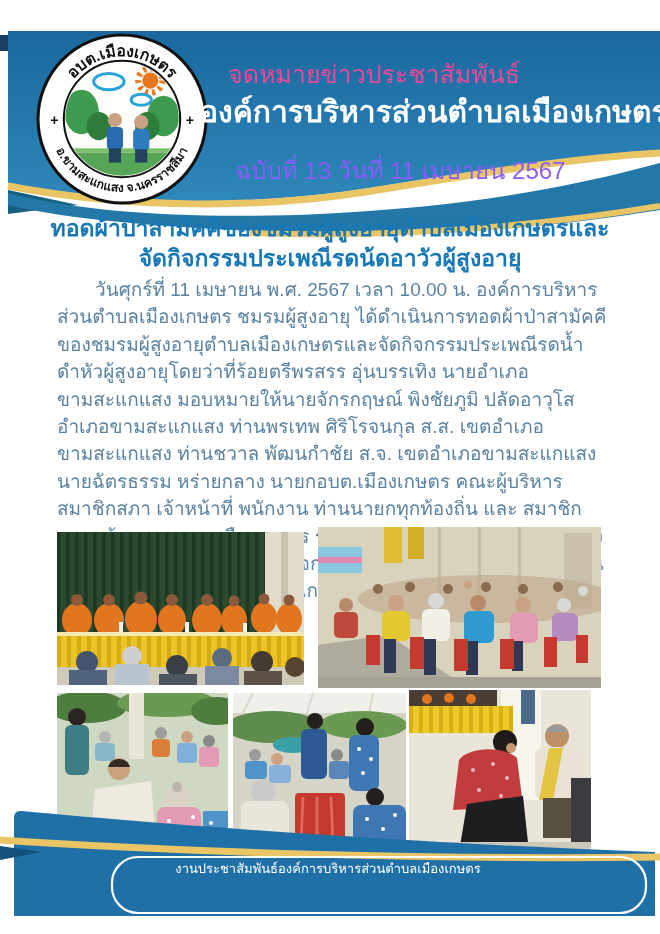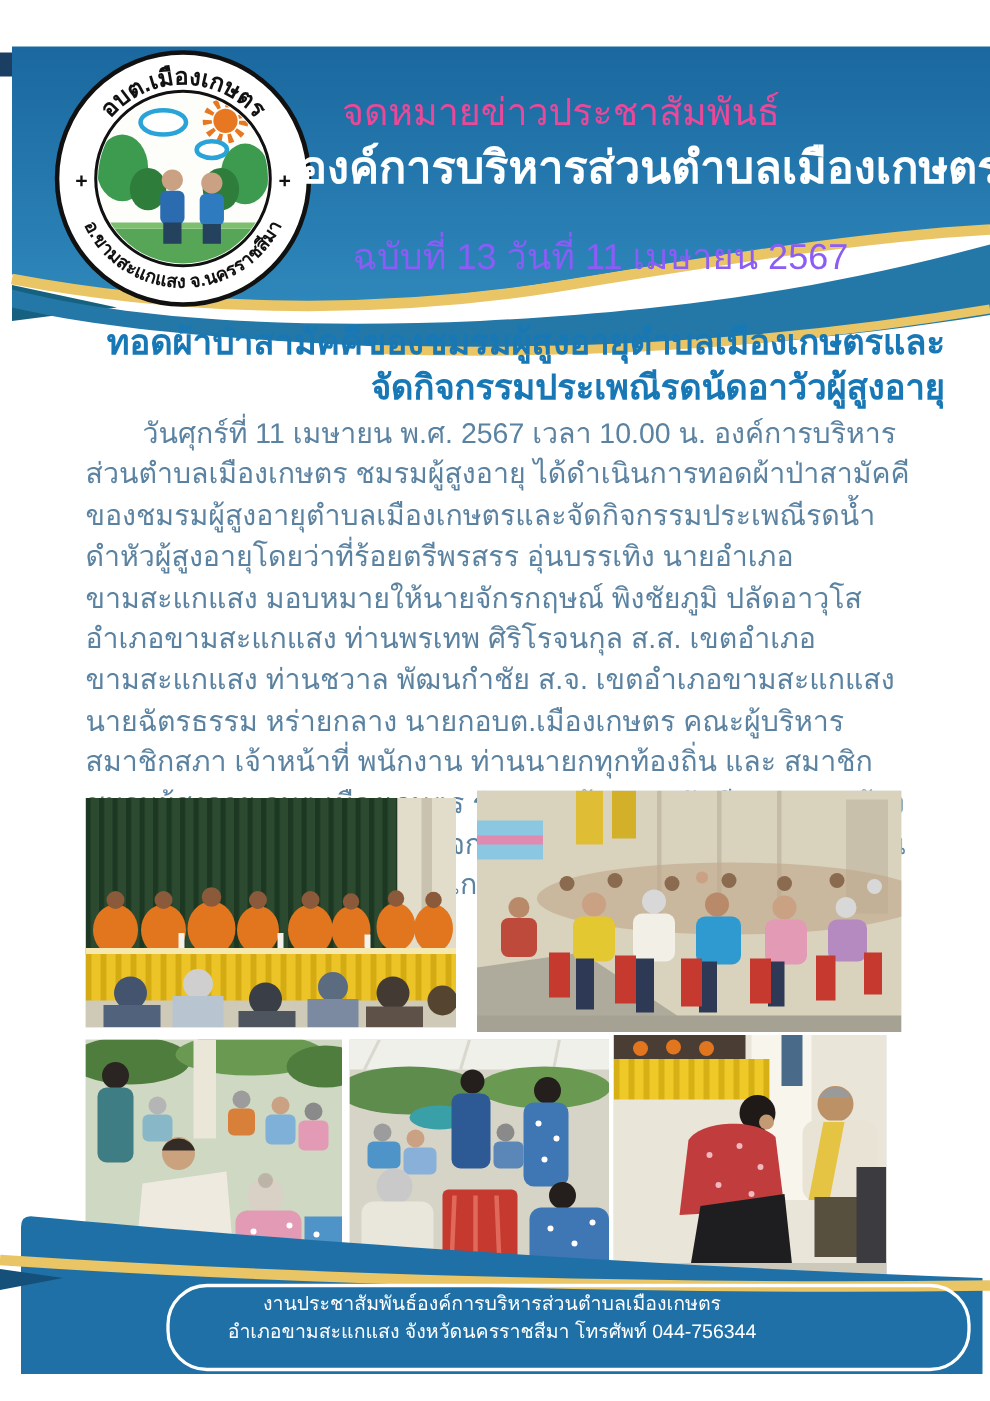--- a/index.html
+++ b/index.html
@@ -7,21 +7,21 @@
         font-family:"Liberation Sans",sans-serif;}
   .abs{position:absolute;}
   
   .hdr-title{left:213px;top:54px;width:322px;text-align:center;color:#ec4899;
              font-size:25px;white-space:nowrap;}
   .hdr-org{left:200px;top:88px;width:460px;text-align:center;color:#fff;
            font-size:30px;font-weight:bold;white-space:nowrap;}
   .hdr-issue{left:235px;top:151px;width:420px;text-align:left;color:#8b5cf6;
              font-size:24px;white-space:nowrap;}
   
-  .headline{left:30px;top:213px;width:600px;text-align:right;color:#1878b6;
+  .headline{left:30px;top:213px;width:600px;text-align:center;color:#1878b6;
             font-size:23px;font-weight:bold;line-height:30px;}
   .bodytxt{left:57px;top:276px;width:551px;color:#5b83a1;font-size:19px;
            line-height:27.4px;text-indent:38px;text-align:left;}
   
   .photo{position:absolute;background:#ddd;overflow:hidden;}
   .photo svg{display:block;width:100%;height:100%;}
   #photoA{left:57px;top:532px;width:247px;height:153px;}
   #photoB{left:318px;top:527px;width:283px;height:161px;}
   #photoC1{left:57px;top:693px;width:171px;height:160px;}
   #photoC2{left:233px;top:693px;width:173px;height:157px;}
@@ -387,16 +387,15 @@
 
   <svg class="abs" style="left:0;top:800px" width="660" height="134" viewBox="0 0 660 134">
     <path d="M14,18 Q14,10 22,11 C180,26 430,44 655,52 L655,116 L14,116 Z" fill="#1f70a7"></path>
     <path d="M0,40 C180,52 430,60 660,57" stroke="#e9c566" stroke-width="7" fill="none"></path>
     <polygon points="0,46 42,52 0,60" fill="#14507a"></polygon>
     <rect x="112" y="57" width="534" height="56" rx="26" fill="none" stroke="#ffffff" stroke-width="2.2"></rect>
   </svg>
 
   <div class="abs ftr-text">
     <div>งานประชาสัมพันธ์องค์การบริหารส่วนตำบลเมืองเกษตร</div>
-    <div>อำเภอขามสะแกแสง จังหวัดนครราชสีมา โทรศัพท์ 044-756344</div>
   </div>
 
 </div>
 
 </body></html>

